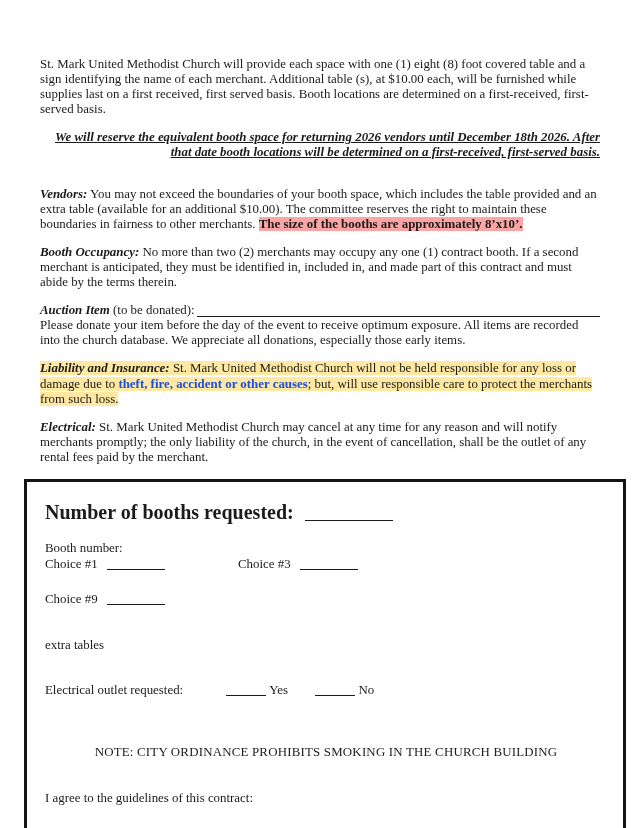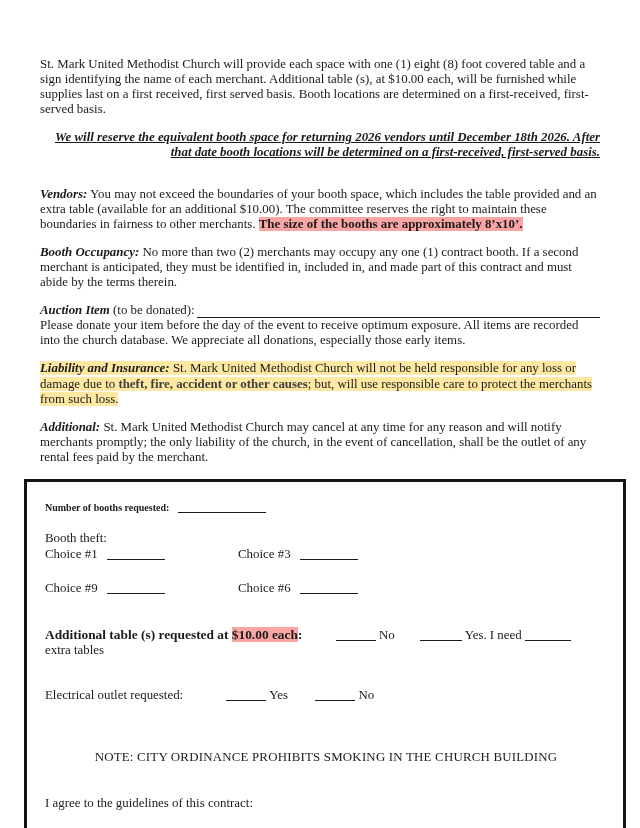--- a/index.html
+++ b/index.html
@@ -21,40 +21,40 @@
   .label-bi { font-weight: bold; font-style: italic; }
   .notice {
     font-weight: bold;
     font-style: italic;
     text-decoration: underline;
     margin-bottom: 26px;
     text-align: right;
   }
   .hl-strong { background: #fca5a5; font-weight: bold; }
   .hl-soft-wrap { background: #ffe9a2; box-decoration-break: clone; }
-  .red-bold { color: #404040; font-weight: bold; }
+  .red-bold { color: #1d4ed8; font-weight: bold; }
   .blank {
     display: inline-block;
     border-bottom: 1.2px solid #1b1b1b;
     height: 11px;
     vertical-align: -2px;
   }
-  .auction-line { display: flex; align-items: center; margin-bottom: 0; }
+  .auction-line { display: flex; align-items: flex-start; margin-bottom: 0; }
   .auction-blank { flex: 1; border-bottom: 1.2px solid #1b1b1b; height: 13px; margin-left: 2px; }
 
   .formbox {
     margin-top: 14px;
     margin-left: -16px;
     margin-right: -26px;
     border: 3px solid #141414;
     box-sizing: border-box;
     height: 412px;
     padding: 19px 16px 0 18px;
   }
-  .booths-line { font-weight: bold; font-size: 10px; margin-bottom: 17px; }
+  .booths-line { font-weight: bold; font-size: 20px; margin-bottom: 17px; }
   .booth-number-label { margin-bottom: 1px; }
   .choice-grid {
     display: grid;
     grid-template-columns: 193px 188px 1fr;
   }
   .choice-row1 { margin-bottom: 19px; }
   .choice-row2 { margin-bottom: 31px; }
   .addl-line { margin-bottom: 0; }
   .addl-line .bold { font-weight: bold; font-size: 13.4px; }
   .extra-tables { margin-bottom: 30px; }
@@ -111,64 +111,51 @@
 
   <p>
     <span class="hl-soft-wrap">
       <span class="label-bi">Liability and Insurance:</span>
       <span>St. Mark United Methodist Church will not be held responsible for any loss or damage due to</span>
       <span class="red-bold">theft, fire, accident or other causes</span><span>; but, will use responsible care to protect the merchants from such loss.</span>
     </span>
   </p>
 
   <p>
-    <span class="label-bi">Additional:</span>
+    <span class="label-bi">Electrical:</span>
     <span>St. Mark United Methodist Church may cancel at any time for any reason and will notify merchants promptly; the only liability of the church, in the event of cancellation, shall be the outlet of any rental fees paid by the merchant.</span>
   </p>
 
   <div class="formbox">
 
     <div class="booths-line">
       <span>Number of booths requested:</span>
       <span class="blank w88 ml6"></span>
     </div>
 
-    <div class="booth-number-label">Booth theft:</div>
+    <div class="booth-number-label">Booth number:</div>
 
     <div class="choice-grid choice-row1">
       <div>
         <span>Choice #1</span>
         <span class="blank w58 ml6"></span>
       </div>
       <div>
         <span>Choice #3</span>
         <span class="blank w58 ml6"></span>
       </div>
     </div>
 
     <div class="choice-grid choice-row2">
       <div>
         <span>Choice #9</span>
         <span class="blank w58 ml6"></span>
       </div>
-      <div>
-        <span>Choice #6</span>
-        <span class="blank w58 ml6"></span>
-      </div>
     </div>
 
-    <div class="addl-line">
-      <span class="bold">Additional table (s) requested at</span>
-      <span class="bold hl-strong">$10.00 each</span><span class="bold">:</span>
-      <span class="blank w40 ml30"></span>
-      <span>No</span>
-      <span class="blank w42 ml22"></span>
-      <span>Yes.  I need</span>
-      <span class="blank w46"></span>
-    </div>
     <div class="extra-tables">extra tables</div>
 
     <div class="electrical-line">
       <span>Electrical outlet requested:</span>
       <span class="blank w40 ml40"></span>
       <span>Yes</span>
       <span class="blank w40 ml24"></span>
       <span>No</span>
     </div>
 

